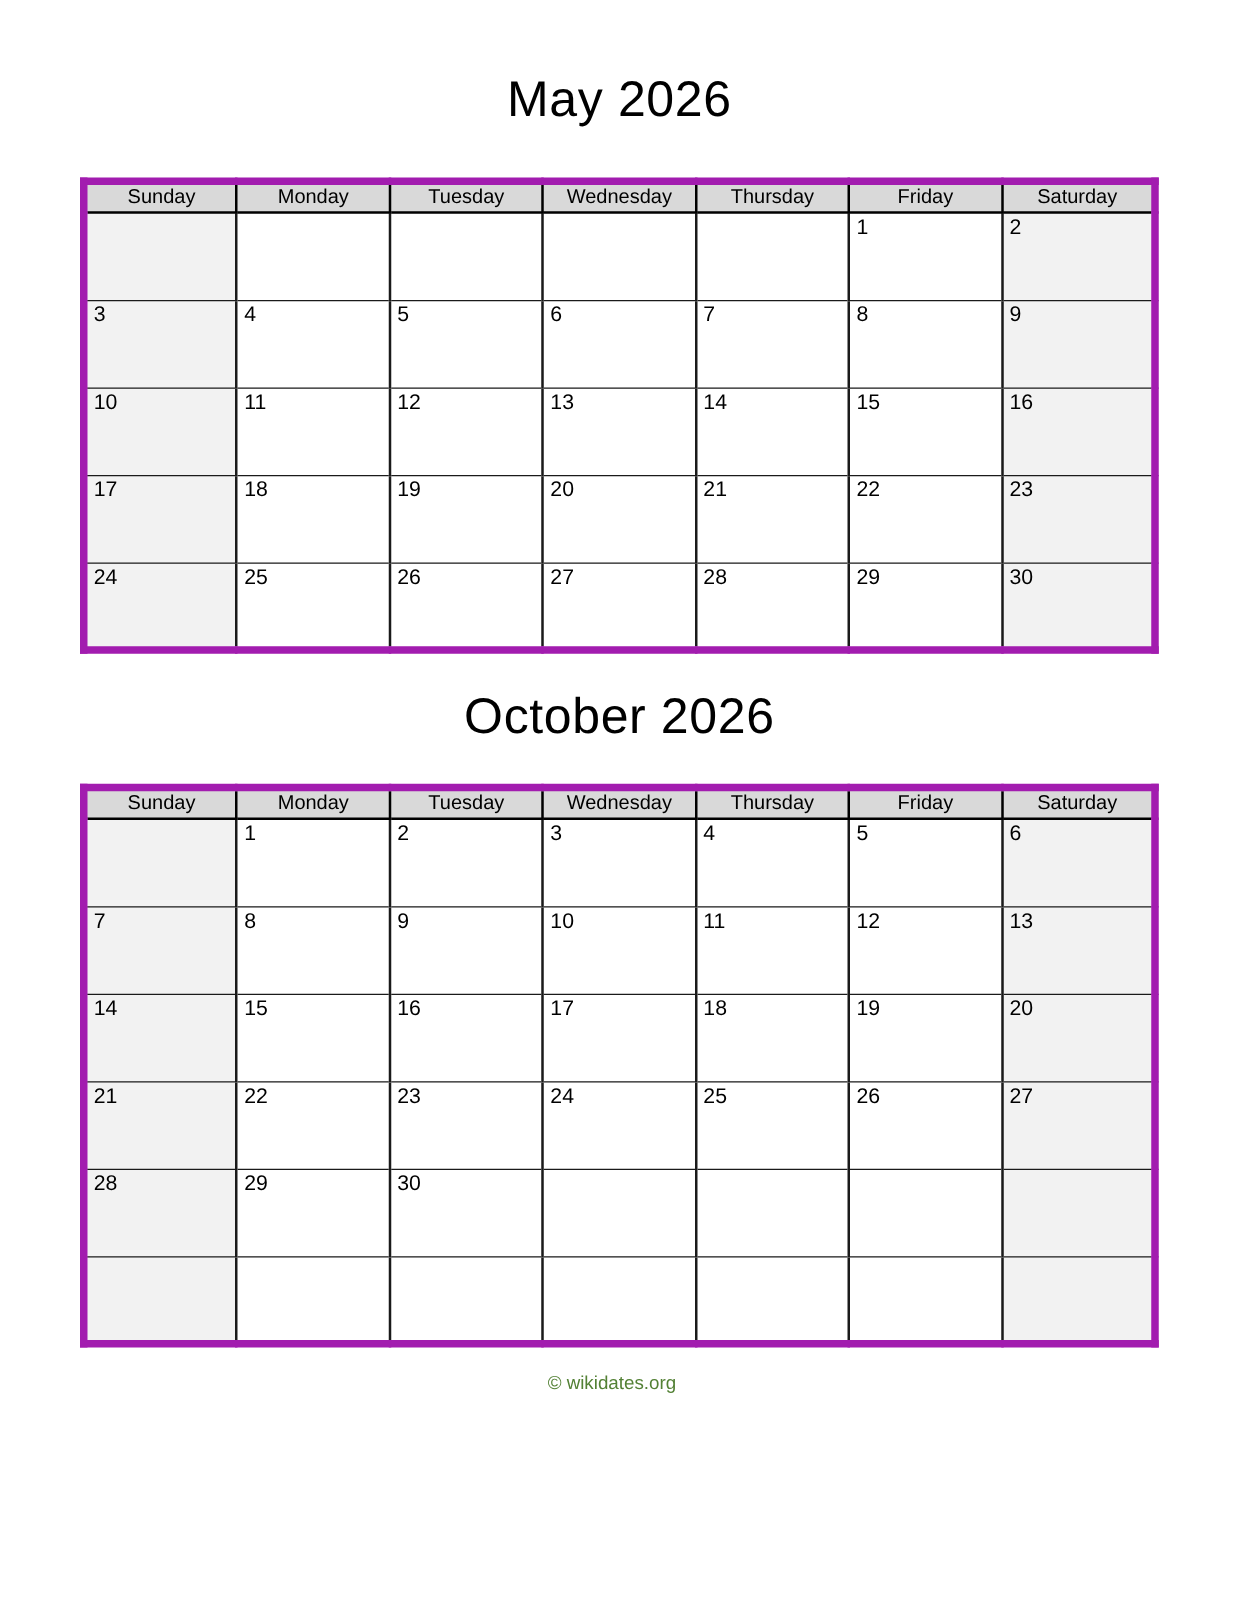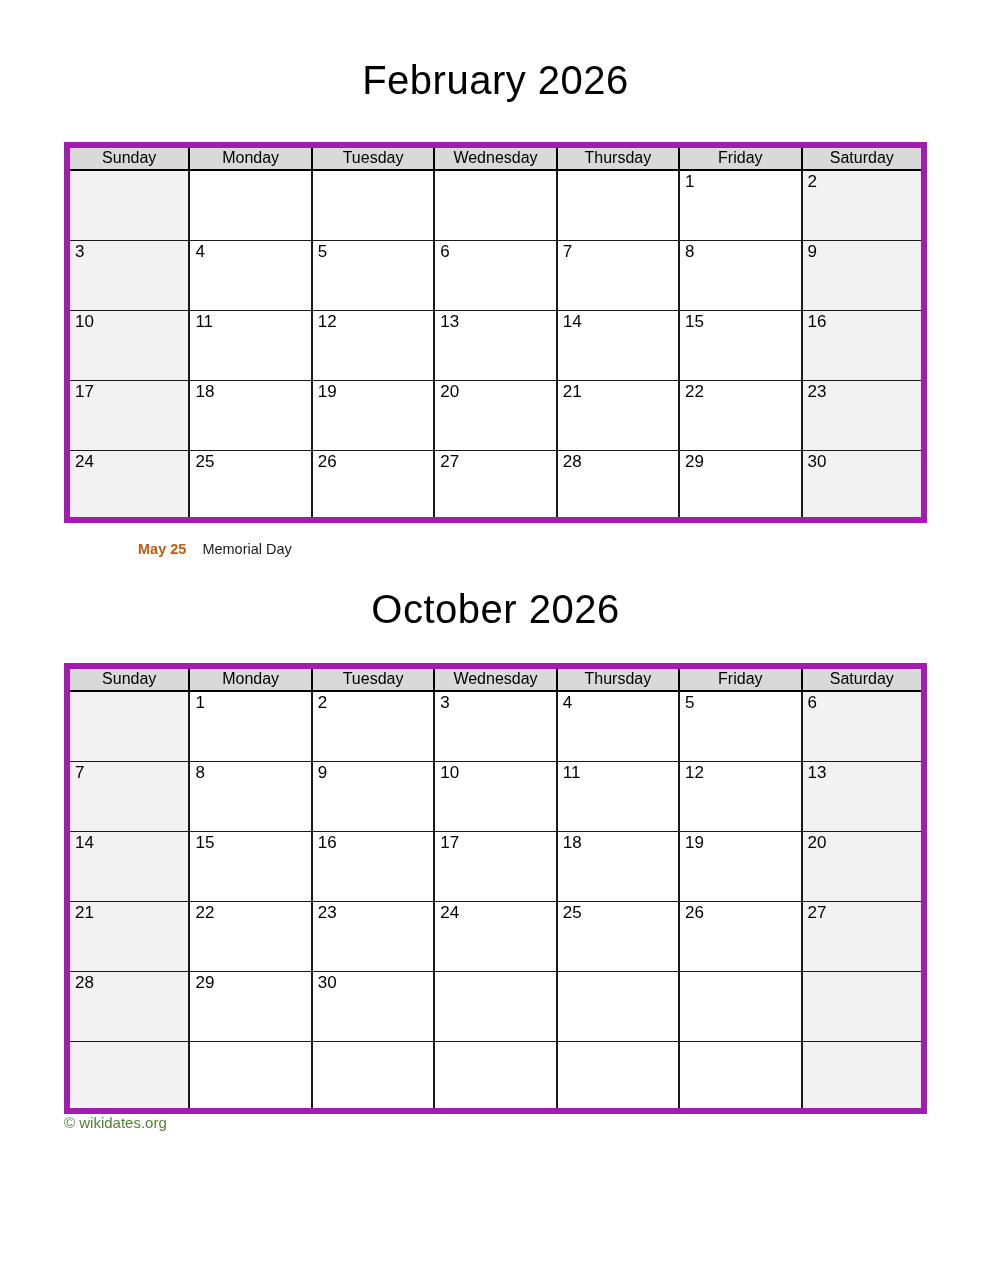--- a/index.html
+++ b/index.html
@@ -74,33 +74,34 @@
   }
   .note-date {
     color: var(--note-date);
     font-weight: 700;
   }
   .note-label {
     color: #1a1a1a;
     margin-left: 16px;
   }
   .footer {
-    text-align: left;
+    margin-top: 20px;
+    text-align: center;
     padding-right: 12px;
     font-size: 15px;
     color: var(--footer-green);
   }
 </style>
 </head>
 <body>
 
 <div class="page">
 
   <section>
-    <h1 class="month-title first">February 2026</h1>
+    <h1 class="month-title first">May 2026</h1>
     <table class="calendar first">
         <thead>
           <tr>
             <th>Sunday</th>
             <th>Monday</th>
             <th>Tuesday</th>
             <th>Wednesday</th>
             <th>Thursday</th>
             <th>Friday</th>
             <th>Saturday</th>
@@ -147,23 +148,20 @@
             <td class="weekend">24</td>
             <td>25</td>
             <td>26</td>
             <td>27</td>
             <td>28</td>
             <td>29</td>
             <td class="weekend">30</td>
           </tr>
         </tbody>
       </table>
-    <div class="notes">
-      <span class="note-date">May 25</span><span class="note-label">Memorial Day</span>
-    </div>
   </section>
 
   <section>
     <h1 class="month-title second">October 2026</h1>
     <table class="calendar second">
         <thead>
           <tr>
             <th>Sunday</th>
             <th>Monday</th>
             <th>Tuesday</th>

